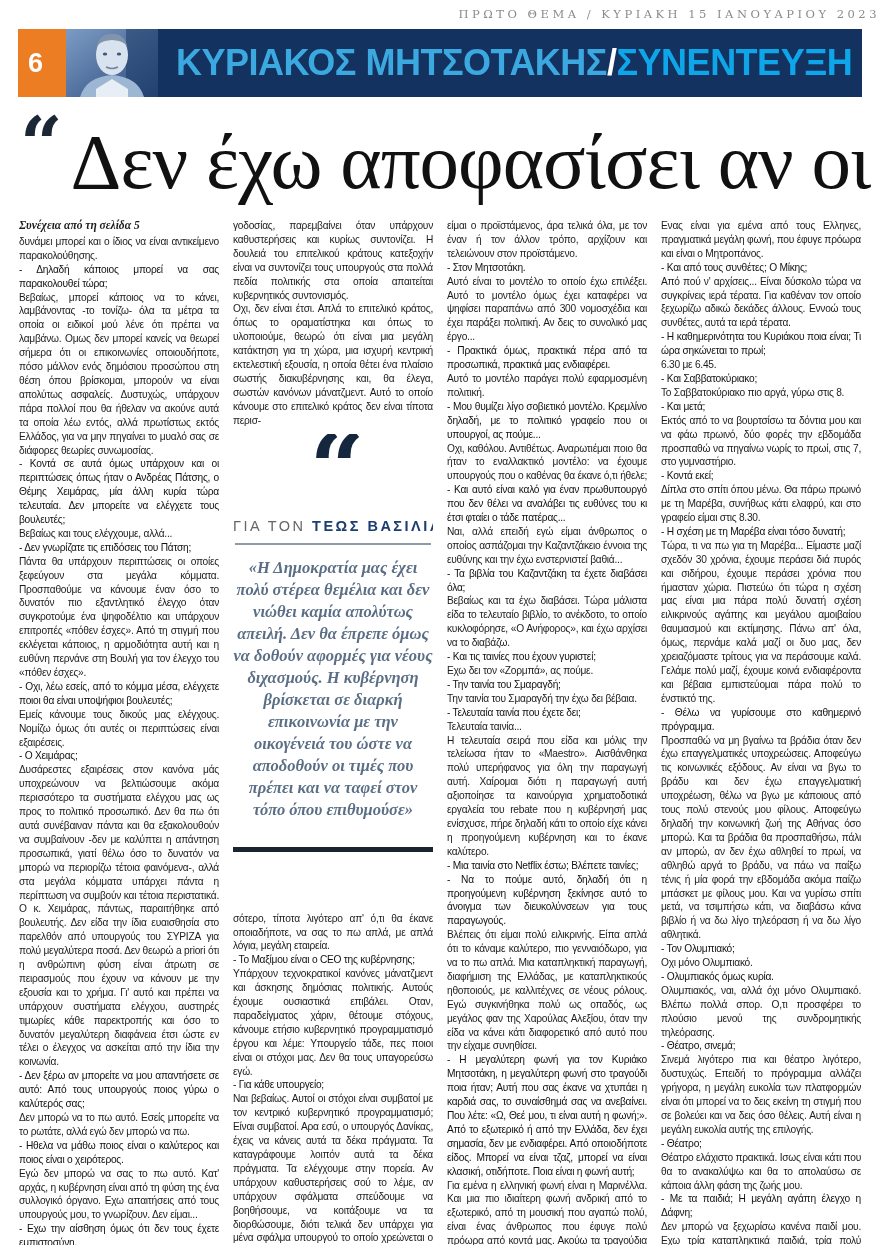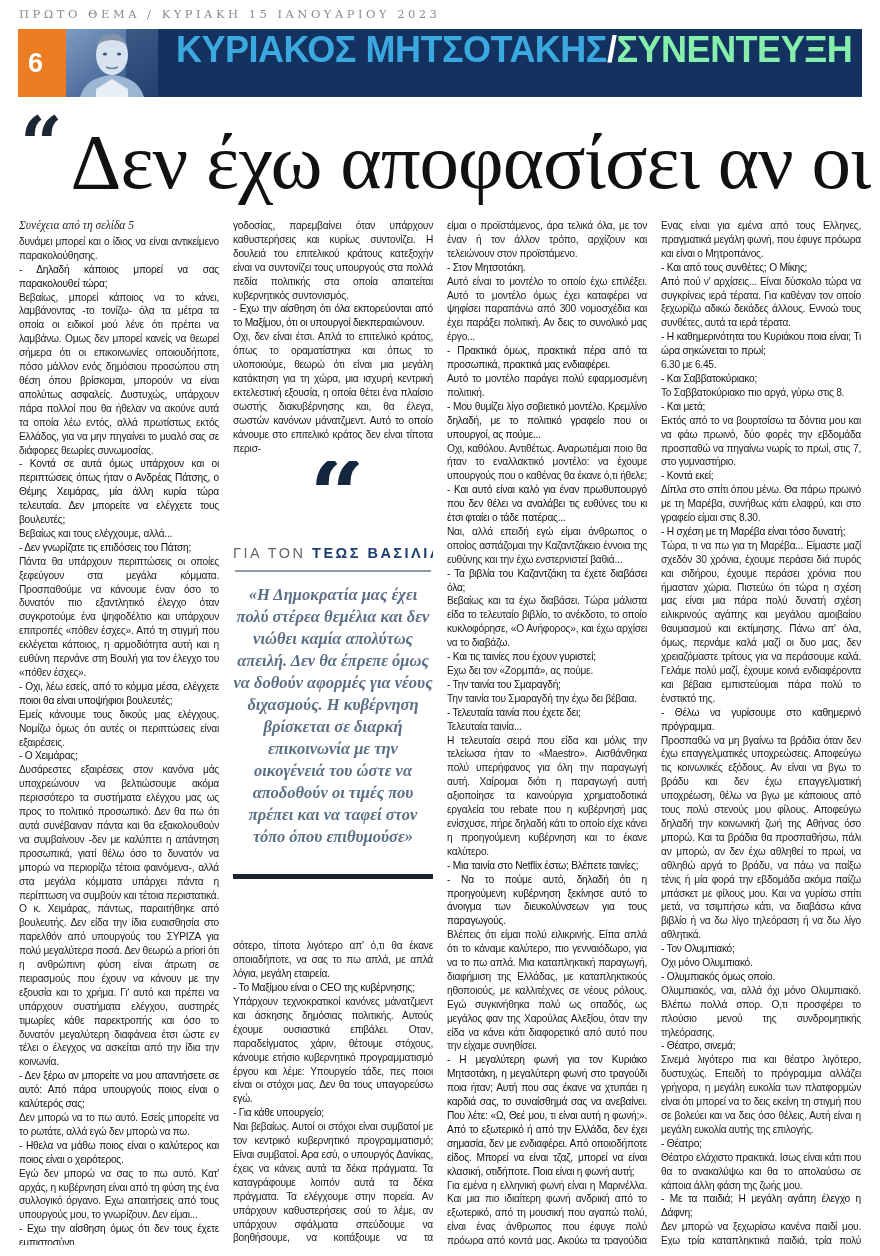--- a/index.html
+++ b/index.html
@@ -1,40 +1,40 @@
 <!DOCTYPE html>
 <html><head>
 <meta charset="utf-8">
 <style>
   html,body{margin:0;padding:0;background:#ffffff;}
   body{width:880px;height:1256px;overflow:hidden;font-family:"Liberation Sans",sans-serif;color:#1a1a1a;position:relative;}
 
   
-  .masthead{padding:7px 0 0 19px;font-family:"DejaVu Serif","Liberation Serif",serif;font-size:11.5px;letter-spacing:3.5px;color:#8b8b8b;}
+  .masthead{padding:7px 0 0 19px;font-family:"DejaVu Serif","Liberation Serif",serif;font-size:11.5px;letter-spacing:3.5px;color:#8b8b8b;text-align:right;}
 
   
   .banner{margin:8px 18px 0 18px;height:68px;display:flex;align-items:stretch;background:#14325F;}
   .pagenum{width:48px;background:#ED7D23;color:#ffffff;display:flex;align-items:center;justify-content:flex-start;font-weight:bold;font-size:27px;padding-left:10px;box-sizing:border-box;}
   .photo{width:92px;height:68px;flex:0 0 92px;display:block;}
-  .banner-title{flex:1;display:flex;align-items:flex-start;padding-left:18px;font-weight:bold;font-size:36px;letter-spacing:-0.5px;white-space:nowrap;overflow:hidden;}
+  .banner-title{flex:1;display:flex;align-items:center;padding-left:18px;font-weight:bold;font-size:36px;letter-spacing:-0.5px;white-space:nowrap;overflow:hidden;}
   .banner-name{color:#3BA9E0;}
   .banner-sep{color:#ffffff;}
-  .banner-section{color:#86efac;}
+  .banner-section{color:#0ea5e9;}
 
   
   .headline{margin:4px 0 0 20px;white-space:nowrap;overflow:hidden;width:860px;height:112px;}
   .headline .qmark{font-family:"DejaVu Serif",serif;font-weight:bold;color:#1B2734;font-size:74px;vertical-align:18px;letter-spacing:-6px;margin-right:14px;}
   .headline .htext{font-family:"Liberation Serif","DejaVu Serif",serif;font-size:79px;color:#111111;letter-spacing:-1px;}
 
   
   .columns{display:grid;grid-template-columns:repeat(4,200px);column-gap:14px;padding:6px 18px 0 19px;height:1026px;}
   .col{overflow:hidden;height:100%;text-align:justify;}
   .para{margin:0;font-size:10.2px;line-height:13.9px;letter-spacing:-0.25px;color:#1c1c1c;}
   .para.q{font-weight:normal;color:#111111;}
-  .para.lead{font-family:"Liberation Serif",serif;font-weight:normal;font-style:italic;font-size:11.5px;letter-spacing:0;margin-bottom:2px;}
+  .para.lead{font-family:"Liberation Serif",serif;font-weight:bold;font-style:italic;font-size:11.5px;letter-spacing:0;margin-bottom:2px;}
 
   
   .pullquote{margin:6px 0 10px 0;text-align:center;}
   .pq-mark{font-family:"DejaVu Serif",serif;font-weight:bold;color:#14273E;font-size:96px;line-height:70px;height:78px;overflow:hidden;letter-spacing:-8px;}
   .pq-kicker{font-size:14.5px;letter-spacing:2.5px;color:#666666;margin-top:6px;white-space:nowrap;}
   .pq-kicker b{color:#1C3E6E;}
   .pq-rule{border:0;border-top:2px solid #8e9aa6;margin:9px 2px 12px 2px;}
   .pq-text{font-family:"Liberation Serif","DejaVu Serif",serif;font-style:italic;font-weight:bold;font-size:16.5px;line-height:22px;color:#5A6E85;letter-spacing:0;}
   .pq-bottom-rule{border:0;border-top:5px solid #1A2430;margin:26px 0 60px 0;}
 </style>
@@ -80,31 +80,30 @@
       <p class="para q">- Δηλαδή κάποιος μπορεί να σας παρακολουθεί τώρα;</p>
       <p class="para a">Βεβαίως, μπορεί κάποιος να το κάνει, λαμβάνοντας -το τονίζω- όλα τα μέτρα τα οποία οι ειδικοί μού λένε ότι πρέπει να λαμβάνω. Ομως δεν μπορεί κανείς να θεωρεί σήμερα ότι οι επικοινωνίες οποιουδήποτε, πόσο μάλλον ενός δημόσιου προσώπου στη θέση όπου βρίσκομαι, μπορούν να είναι απολύτως ασφαλείς. Δυστυχώς, υπάρχουν πάρα πολλοί που θα ήθελαν να ακούνε αυτά τα οποία λέω εντός, αλλά πρωτίστως εκτός Ελλάδος, για να μην πηγαίνει το μυαλό σας σε διάφορες θεωρίες συνωμοσίας.</p>
       <p class="para q">- Κοντά σε αυτά όμως υπάρχουν και οι περιπτώσεις όπως ήταν ο Ανδρέας Πάτσης, ο Θέμης Χειμάρας, μία άλλη κυρία τώρα τελευταία. Δεν μπορείτε να ελέγχετε τους βουλευτές;</p>
       <p class="para a">Βεβαίως και τους ελέγχουμε, αλλά...</p>
       <p class="para q">- Δεν γνωρίζατε τις επιδόσεις του Πάτση;</p>
       <p class="para a">Πάντα θα υπάρχουν περιπτώσεις οι οποίες ξεφεύγουν στα μεγάλα κόμματα. Προσπαθούμε να κάνουμε έναν όσο το δυνατόν πιο εξαντλητικό έλεγχο όταν συγκροτούμε ένα ψηφοδέλτιο και υπάρχουν επιτροπές «πόθεν έσχες». Από τη στιγμή που εκλέγεται κάποιος, η αρμοδιότητα αυτή και η ευθύνη περνάνε στη Βουλή για τον έλεγχο του «πόθεν έσχες».</p>
       <p class="para q">- Οχι, λέω εσείς, από το κόμμα μέσα, ελέγχετε ποιοι θα είναι υποψήφιοι βουλευτές;</p>
       <p class="para a">Εμείς κάνουμε τους δικούς μας ελέγχους. Νομίζω όμως ότι αυτές οι περιπτώσεις είναι εξαιρέσεις.</p>
       <p class="para q">- Ο Χειμάρας;</p>
       <p class="para a">Δυσάρεστες εξαιρέσεις στον κανόνα μάς υποχρεώνουν να βελτιώσουμε ακόμα περισσότερο τα συστήματα ελέγχου μας ως προς το πολιτικό προσωπικό. Δεν θα πω ότι αυτά συνέβαιναν πάντα και θα εξακολουθούν να συμβαίνουν -δεν με καλύπτει η απάντηση προσωπικά, γιατί θέλω όσο το δυνατόν να μπορώ να περιορίζω τέτοια φαινόμενα-, αλλά στα μεγάλα κόμματα υπάρχει πάντα η περίπτωση να συμβούν και τέτοια περιστατικά. Ο κ. Χειμάρας, πάντως, παραιτήθηκε από βουλευτής. Δεν είδα την ίδια ευαισθησία στο παρελθόν από υπουργούς του ΣΥΡΙΖΑ για πολύ μεγαλύτερα ποσά. Δεν θεωρώ a priori ότι η ανθρώπινη φύση είναι άτρωτη σε πειρασμούς που έχουν να κάνουν με την εξουσία και το χρήμα. Γι' αυτό και πρέπει να υπάρχουν συστήματα ελέγχου, αυστηρές τιμωρίες κάθε παρεκτροπής και όσο το δυνατόν μεγαλύτερη διαφάνεια έτσι ώστε εν τέλει ο έλεγχος να ασκείται από την ίδια την κοινωνία.</p>
-      <p class="para q">- Δεν ξέρω αν μπορείτε να μου απαντήσετε σε αυτό: Από πάρα υπουργούς ποιος είναι ο καλύτερός σας;</p>
+      <p class="para q">- Δεν ξέρω αν μπορείτε να μου απαντήσετε σε αυτό: Από τους υπουργούς ποιος γύρω ο καλύτερός σας;</p>
       <p class="para a">Δεν μπορώ να το πω αυτό. Εσείς μπορείτε να το ρωτάτε, αλλά εγώ δεν μπορώ να πω.</p>
       <p class="para q">- Ηθελα να μάθω ποιος είναι ο καλύτερος και ποιος είναι ο χειρότερος.</p>
       <p class="para a">Εγώ δεν μπορώ να σας το πω αυτό. Κατ' αρχάς, η κυβέρνηση είναι από τη φύση της ένα συλλογικό όργανο. Εχω απαιτήσεις από τους υπουργούς μου, το γνωρίζουν. Δεν είμαι...</p>
       <p class="para q">- Εχω την αίσθηση όμως ότι δεν τους έχετε εμπιστοσύνη.</p>
     </div>
 
   <div class="col">
     <div>
         <p class="para a">γοδοσίας, παρεμβαίνει όταν υπάρχουν καθυστερήσεις και κυρίως συντονίζει. Η δουλειά του επιτελικού κράτους κατεξοχήν είναι να συντονίζει τους υπουργούς στα πολλά πεδία πολιτικής στα οποία απαιτείται κυβερνητικός συντονισμός.</p>
-        <p class="para q">- Εχω την αίσθηση ότι όλα εκπορεύονται από το Μαξίμου, ότι οι υπουργοί διεκπεραιώνουν.</p>
         <p class="para a">Οχι, δεν είναι έτσι. Απλά το επιτελικό κράτος, όπως το οραματίστηκα και όπως το υλοποιούμε, θεωρώ ότι είναι μια μεγάλη κατάκτηση για τη χώρα, μια ισχυρή κεντρική εκτελεστική εξουσία, η οποία θέτει ένα πλαίσιο σωστής διακυβέρνησης και, θα έλεγα, σωστών κανόνων μάνατζμεντ. Αυτό το οποίο κάνουμε στο επιτελικό κράτος δεν είναι τίποτα περισ-</p>
       </div>
     <div class="pullquote">
       <div class="pq-mark">“</div>
       <div class="pq-kicker"><span>ΓΙΑ ΤΟΝ </span><b>ΤΕΩΣ ΒΑΣΙΛΙΑ</b></div>
       <hr class="pq-rule">
       <div class="pq-text">«Η Δημοκρατία μας έχει πολύ στέρεα θεμέλια και δεν νιώθει καμία απολύτως απειλή. Δεν θα έπρεπε όμως να δοθούν αφορμές για νέους διχασμούς. Η κυβέρνηση βρίσκεται σε διαρκή επικοινωνία με την οικογένειά του ώστε να αποδοθούν οι τιμές που πρέπει και να ταφεί στον τόπο όπου επιθυμούσε»</div>
       <hr class="pq-bottom-rule">
     </div>
     <div>
@@ -152,21 +151,21 @@
       <p class="para q">- Και μετά;</p>
       <p class="para a">Εκτός από το να βουρτσίσω τα δόντια μου και να φάω πρωινό, δύο φορές την εβδομάδα προσπαθώ να πηγαίνω νωρίς το πρωί, στις 7, στο γυμναστήριο.</p>
       <p class="para q">- Κοντά εκεί;</p>
       <p class="para a">Δίπλα στο σπίτι όπου μένω. Θα πάρω πρωινό με τη Μαρέβα, συνήθως κάτι ελαφρύ, και στο γραφείο είμαι στις 8.30.</p>
       <p class="para q">- Η σχέση με τη Μαρέβα είναι τόσο δυνατή;</p>
       <p class="para a">Τώρα, τι να πω για τη Μαρέβα... Είμαστε μαζί σχεδόν 30 χρόνια, έχουμε περάσει διά πυρός και σιδήρου, έχουμε περάσει χρόνια που ήμασταν χώρια. Πιστεύω ότι τώρα η σχέση μας είναι μια πάρα πολύ δυνατή σχέση ειλικρινούς αγάπης και μεγάλου αμοιβαίου θαυμασμού και εκτίμησης. Πάνω απ' όλα, όμως, περνάμε καλά μαζί οι δυο μας, δεν χρειαζόμαστε τρίτους για να περάσουμε καλά. Γελάμε πολύ μαζί, έχουμε κοινά ενδιαφέροντα και βέβαια εμπιστεύομαι πάρα πολύ το ένστικτό της.</p>
       <p class="para q">- Θέλω να γυρίσουμε στο καθημερινό πρόγραμμα.</p>
       <p class="para a">Προσπαθώ να μη βγαίνω τα βράδια όταν δεν έχω επαγγελματικές υποχρεώσεις. Αποφεύγω τις κοινωνικές εξόδους. Αν είναι να βγω το βράδυ και δεν έχω επαγγελματική υποχρέωση, θέλω να βγω με κάποιους από τους πολύ στενούς μου φίλους. Αποφεύγω δηλαδή την κοινωνική ζωή της Αθήνας όσο μπορώ. Και τα βράδια θα προσπαθήσω, πάλι αν μπορώ, αν δεν έχω αθληθεί το πρωί, να αθληθώ αργά το βράδυ, να πάω να παίξω τένις ή μία φορά την εβδομάδα ακόμα παίζω μπάσκετ με φίλους μου. Και να γυρίσω σπίτι μετά, να τσιμπήσω κάτι, να διαβάσω κάνα βιβλίο ή να δω λίγο τηλεόραση ή να δω λίγο αθλητικά.</p>
       <p class="para q">- Τον Ολυμπιακό;</p>
       <p class="para a">Οχι μόνο Ολυμπιακό.</p>
-      <p class="para q">- Ολυμπιακός όμως οποίο.</p>
+      <p class="para q">- Ολυμπιακός όμως κυρία.</p>
       <p class="para a">Ολυμπιακός, ναι, αλλά όχι μόνο Ολυμπιακό. Βλέπω πολλά σπορ. Ο,τι προσφέρει το πλούσιο μενού της συνδρομητικής τηλεόρασης.</p>
       <p class="para q">- Θέατρο, σινεμά;</p>
       <p class="para a">Σινεμά λιγότερο πια και θέατρο λιγότερο, δυστυχώς. Επειδή το πρόγραμμα αλλάζει γρήγορα, η μεγάλη ευκολία των πλατφορμών είναι ότι μπορεί να το δεις εκείνη τη στιγμή που σε βολεύει και να δεις όσο θέλεις. Αυτή είναι η μεγάλη ευκολία αυτής της επιλογής.</p>
       <p class="para q">- Θέατρο;</p>
       <p class="para a">Θέατρο ελάχιστο πρακτικά. Ισως είναι κάτι που θα το ανακαλύψω και θα το απολαύσω σε κάποια άλλη φάση της ζωής μου.</p>
       <p class="para q">- Με τα παιδιά; Η μεγάλη αγάπη έλεγχο η Δάφνη;</p>
       <p class="para a">Δεν μπορώ να ξεχωρίσω κανένα παιδί μου. Εχω τρία καταπληκτικά παιδιά, τρία πολύ διαφορετικά παιδιά με τον τρόπο τους, το καθένα με τα δικά του χαρίσματα. Ευτυχώς καταφέραμε φέτος μετά από πολύ καιρό τα Χριστούγεννα και βρεθήκαμε μαζί στην Κρήτη οι πέντε μας και το χαρήκαμε πολύ. Είμαι ένας πολύ υπερήφανος πατέρας ο οποίος χαίρεται να βλέπει τα παιδιά του να προοδεύουν, αλλά να</p>
     </div>
 </div>
 

